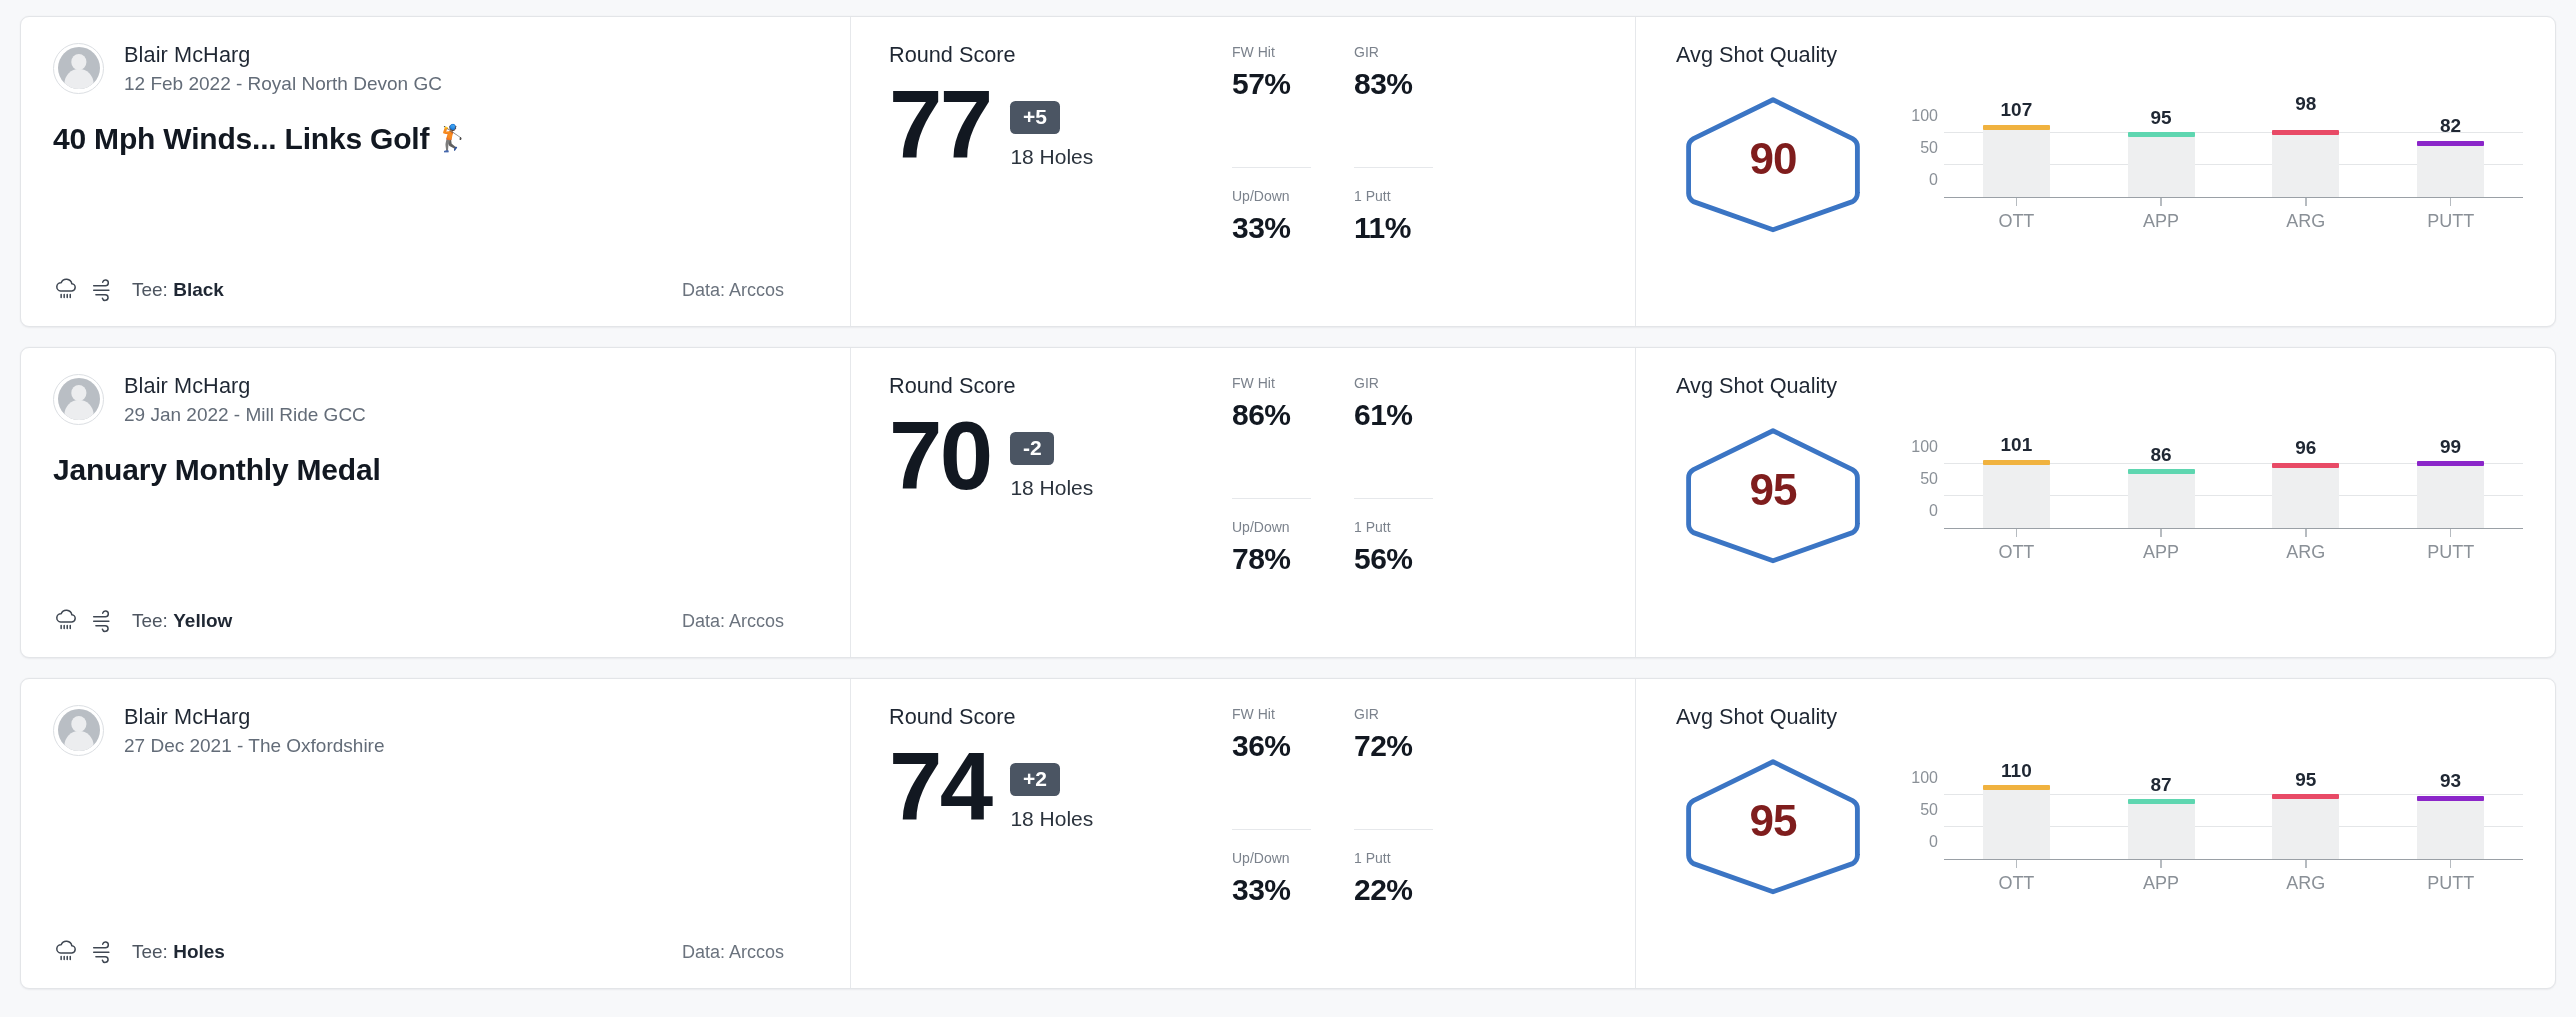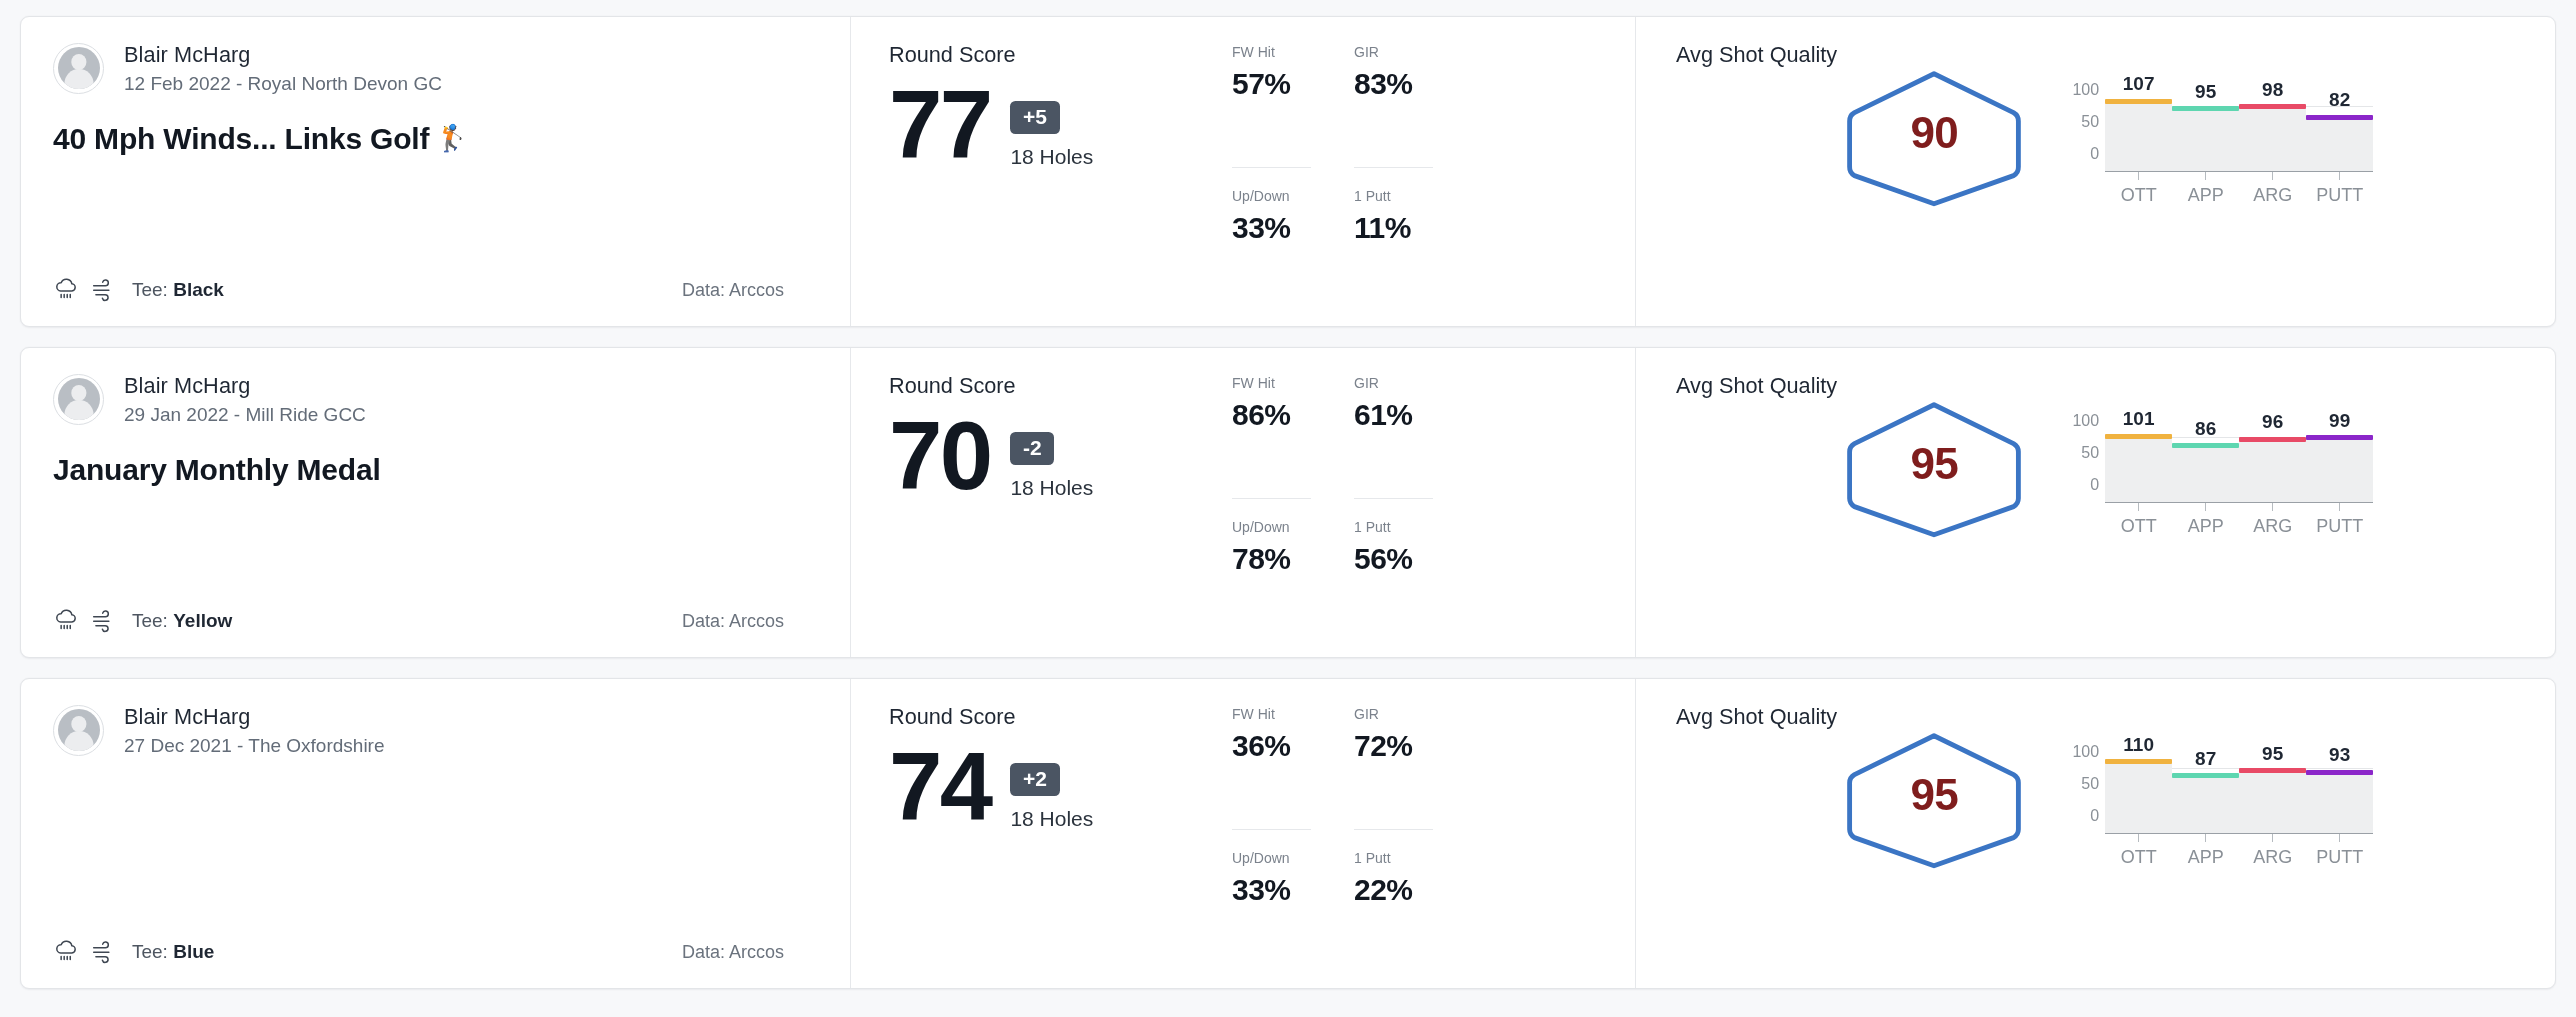--- a/index.html
+++ b/index.html
@@ -186,21 +186,21 @@
     font-weight: 700;
     color: #121821;
     letter-spacing: -0.5px;
   }
 
   
   .col-right {
     flex: 1 1 auto;
     padding: 25px 32px 23.5px 40px;
     display: flex;
-    flex-direction: row;
+    flex-direction: column;
   }
   .right-body {
     margin-top: 23.5px;
     display: flex;
     align-items: flex-start;
     gap: 32px;
   }
   .hex-wrap {
     width: 194px;
     flex: 0 0 194px;
@@ -412,21 +412,21 @@
         <div class="bar-cap" style="background:#f0b23f"></div>
       </div>
     </div>
                 <div class="bar-col">
       <div class="bar-label" style="bottom:68px">95</div>
       <div class="bar" style="height:61px">
         <div class="bar-cap" style="background:#5ed6b0"></div>
       </div>
     </div>
                 <div class="bar-col">
-      <div class="bar-label" style="bottom:70px">98</div>
+      <div class="bar-label" style="bottom:82px">98</div>
       <div class="bar" style="height:63px">
         <div class="bar-cap" style="background:#e84a66"></div>
       </div>
     </div>
                 <div class="bar-col">
       <div class="bar-label" style="bottom:60px">82</div>
       <div class="bar" style="height:52px">
         <div class="bar-cap" style="background:#8b26c9"></div>
       </div>
     </div>
@@ -611,21 +611,21 @@
         <div class="cond-group">
           <svg class="cond-icon" width="27" height="25" viewBox="0 0 30 28" fill="none" stroke="#3f4752" stroke-width="1.7" stroke-linecap="round">
     <path d="M8.5 14.5a4.6 4.6 0 0 1 .5-9.2 6.3 6.3 0 0 1 12 1.2 3.9 3.9 0 0 1-.6 8h-11" stroke-linejoin="round"></path>
     <path d="M9 18.5v3.2M12.4 18.5v3.2M15.8 18.5v3.2M19.2 18.5v3.2"></path>
   </svg>
           <svg class="cond-icon" width="25" height="23.5" viewBox="0 0 28 26" fill="none" stroke="#3f4752" stroke-width="1.7" stroke-linecap="round">
     <path d="M3 8.5h13.2a3.2 3.2 0 1 0-3.1-4"></path>
     <path d="M3 13.5h17"></path>
     <path d="M5.5 18.5h10.4a3.2 3.2 0 1 1-3.1 4"></path>
   </svg>
-          <span class="tee-text">Tee: <b>Blue</b></span>
+          <span class="tee-text">Tee: <b>Holes</b></span>
         </div>
         <div class="data-src">Data: Arccos</div>
       </div>
     </div>
 
     <div class="col-mid">
       <div class="score-block">
         <div class="block-label">Round Score</div>
         <div class="score-row">
           <div class="score-num">74</div>

